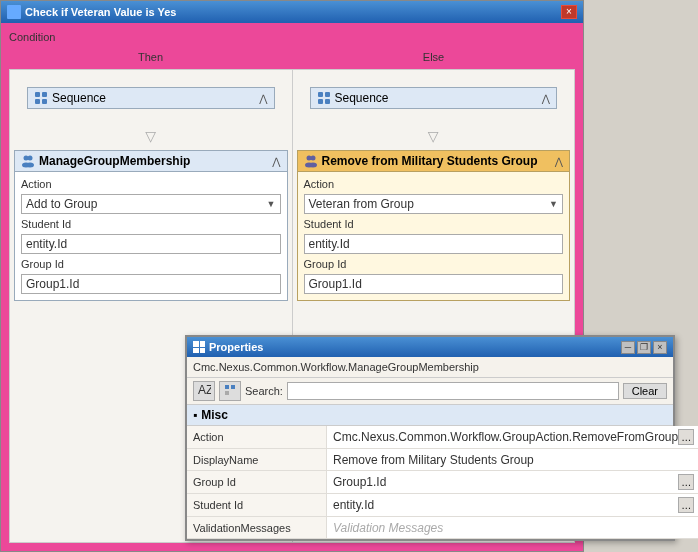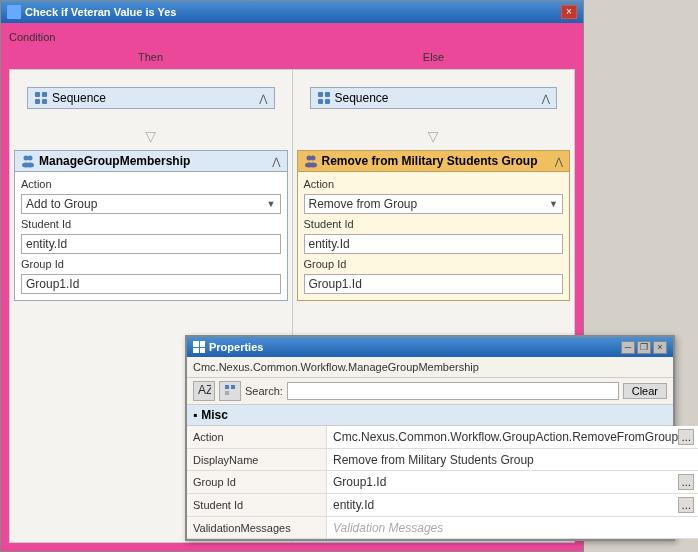--- a/index.html
+++ b/index.html
@@ -423,21 +423,21 @@
                 <ellipse cx="5" cy="11" rx="4" ry="2.5" fill="#6060a0"></ellipse>
                 <ellipse cx="9" cy="11" rx="4" ry="2.5" fill="#6060a0"></ellipse>
               </svg>
               <span>Remove from Military Students Group</span>
             </div>
             <span class="collapse-btn">⋀</span>
           </div>
           <div class="activity-body">
             <div class="field-label">Action</div>
             <div class="field-value">
-              <span>Remove from Group</span>
+              <span>Veteran from Group</span>
               <span class="dropdown-arrow">▼</span>
             </div>
             <div class="field-label">Student Id</div>
             <div class="field-value">
               <span>entity.Id</span>
             </div>
             <div class="field-label">Group Id</div>
             <div class="field-value">
               <span>Group1.Id</span>
             </div>

